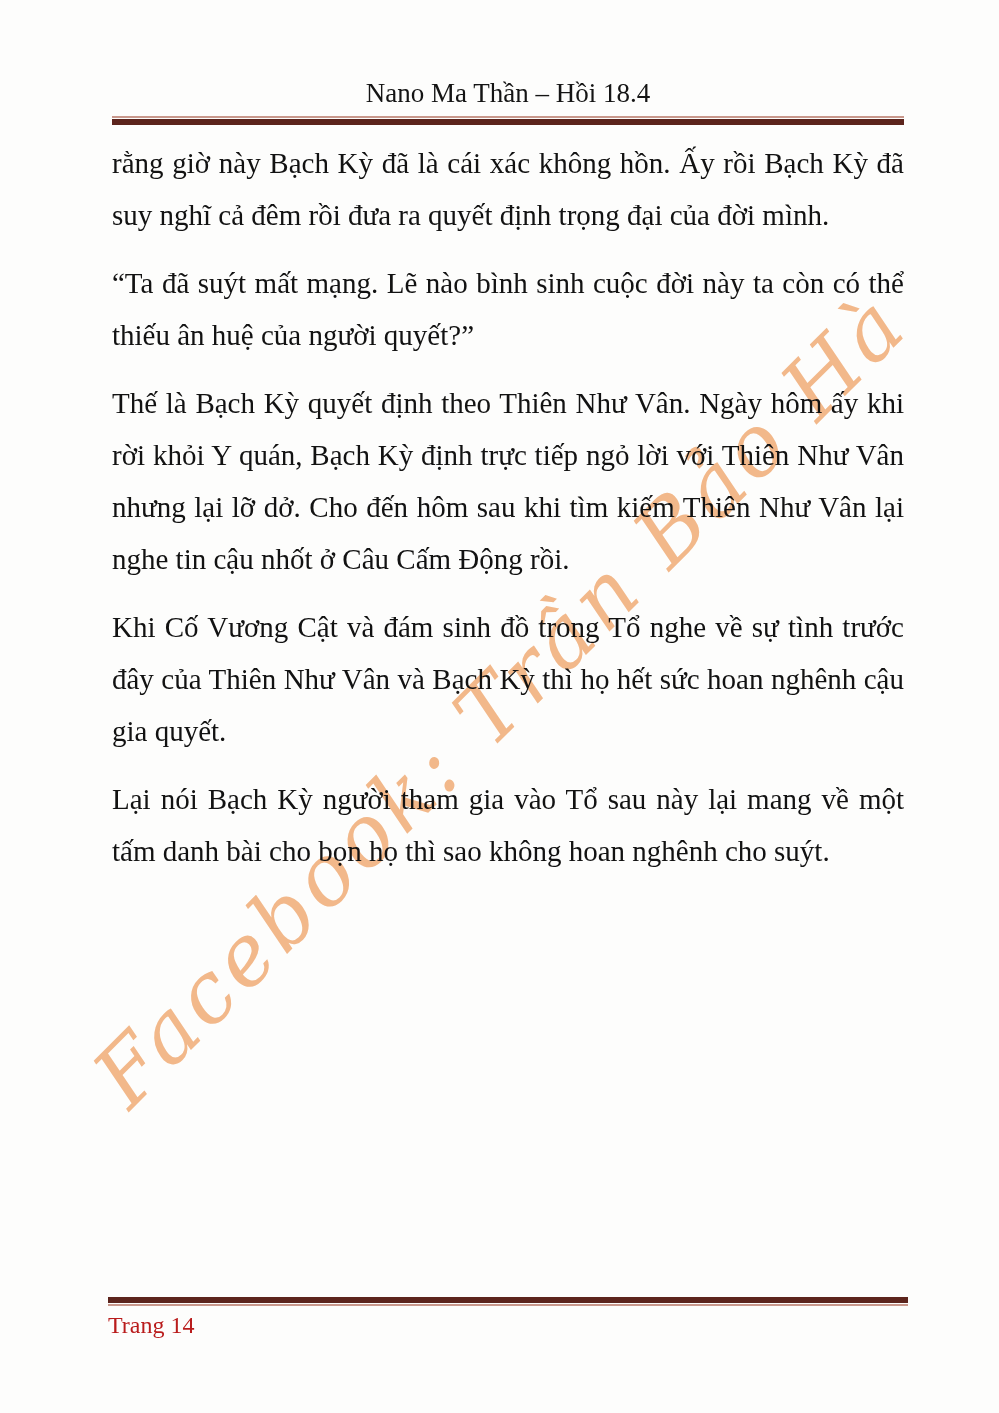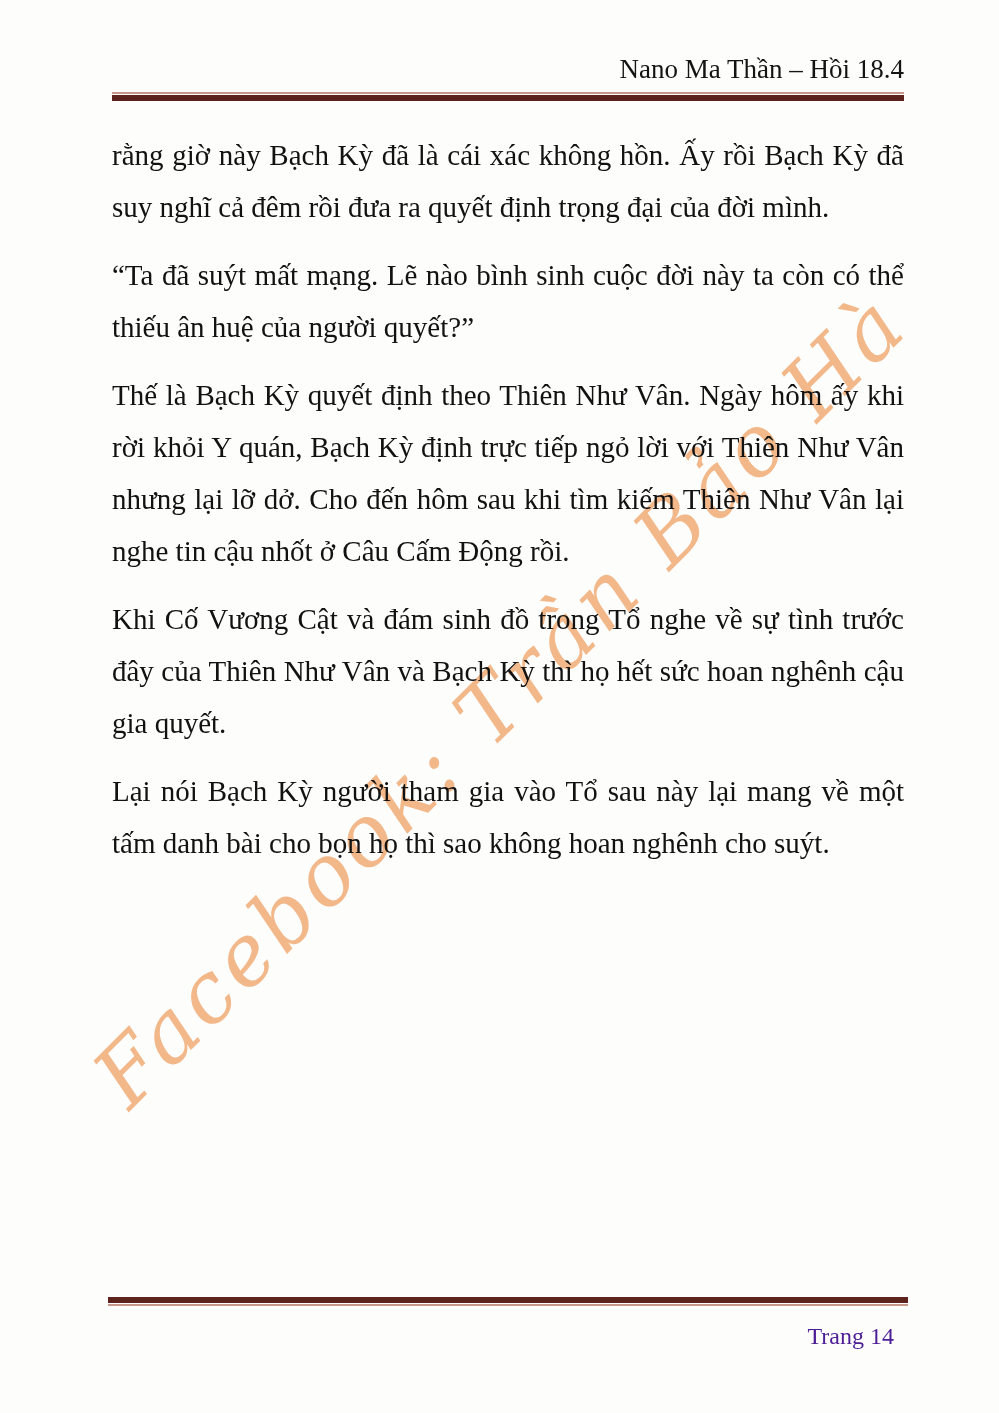--- a/index.html
+++ b/index.html
@@ -32,55 +32,55 @@
   
   .content {
     position: relative;
     z-index: 1;
     padding: 54px 95px 0 112px;
   }
   .inner { width: 792px; }
   
   .header-row {
     display: flex;
-    justify-content: flex-end;
+    justify-content: center;
     align-items: baseline;
     font-size: 27px;
     line-height: 31px;
+    margin-top: 24px;
   }
   .header-rule { margin-top: 7px; }
   .header-rule .thin  { height: 2px; background: #c9988c; }
   .header-rule .gap   { height: 1px; background: transparent; }
   .header-rule .thick { height: 6px; background: #5c241c; }
   
-  .body-text { padding-top: 28px; }
+  .body-text { padding-top: 12px; }
   .body-text p {
     font-size: 29px;
     line-height: 52px;
     text-align: justify;
     margin-bottom: 16px;
     color: #121212;
   }
   
   .footer {
     position: absolute;
     left: 108px; top: 1297px;
     width: 800px;
     z-index: 1;
   }
   .footer-rule .thick { height: 6px; background: #5c241c; }
   .footer-rule .gap   { height: 1px; background: transparent; }
   .footer-rule .thin  { height: 2px; background: #c9988c; }
   .page-number {
-    text-align: right;
     padding-right: 14px;
     font-size: 24px;
     line-height: 30px;
-    margin-top: 15px;
-    color: #4c1d95;
+    margin-top: 4px;
+    color: #b91c1c;
   }
 </style>
 </head>
 <body>
 
 <div class="page">
 
   <div class="watermark">Facebook: Trần Bảo Hà</div>
 
   <div class="content">

